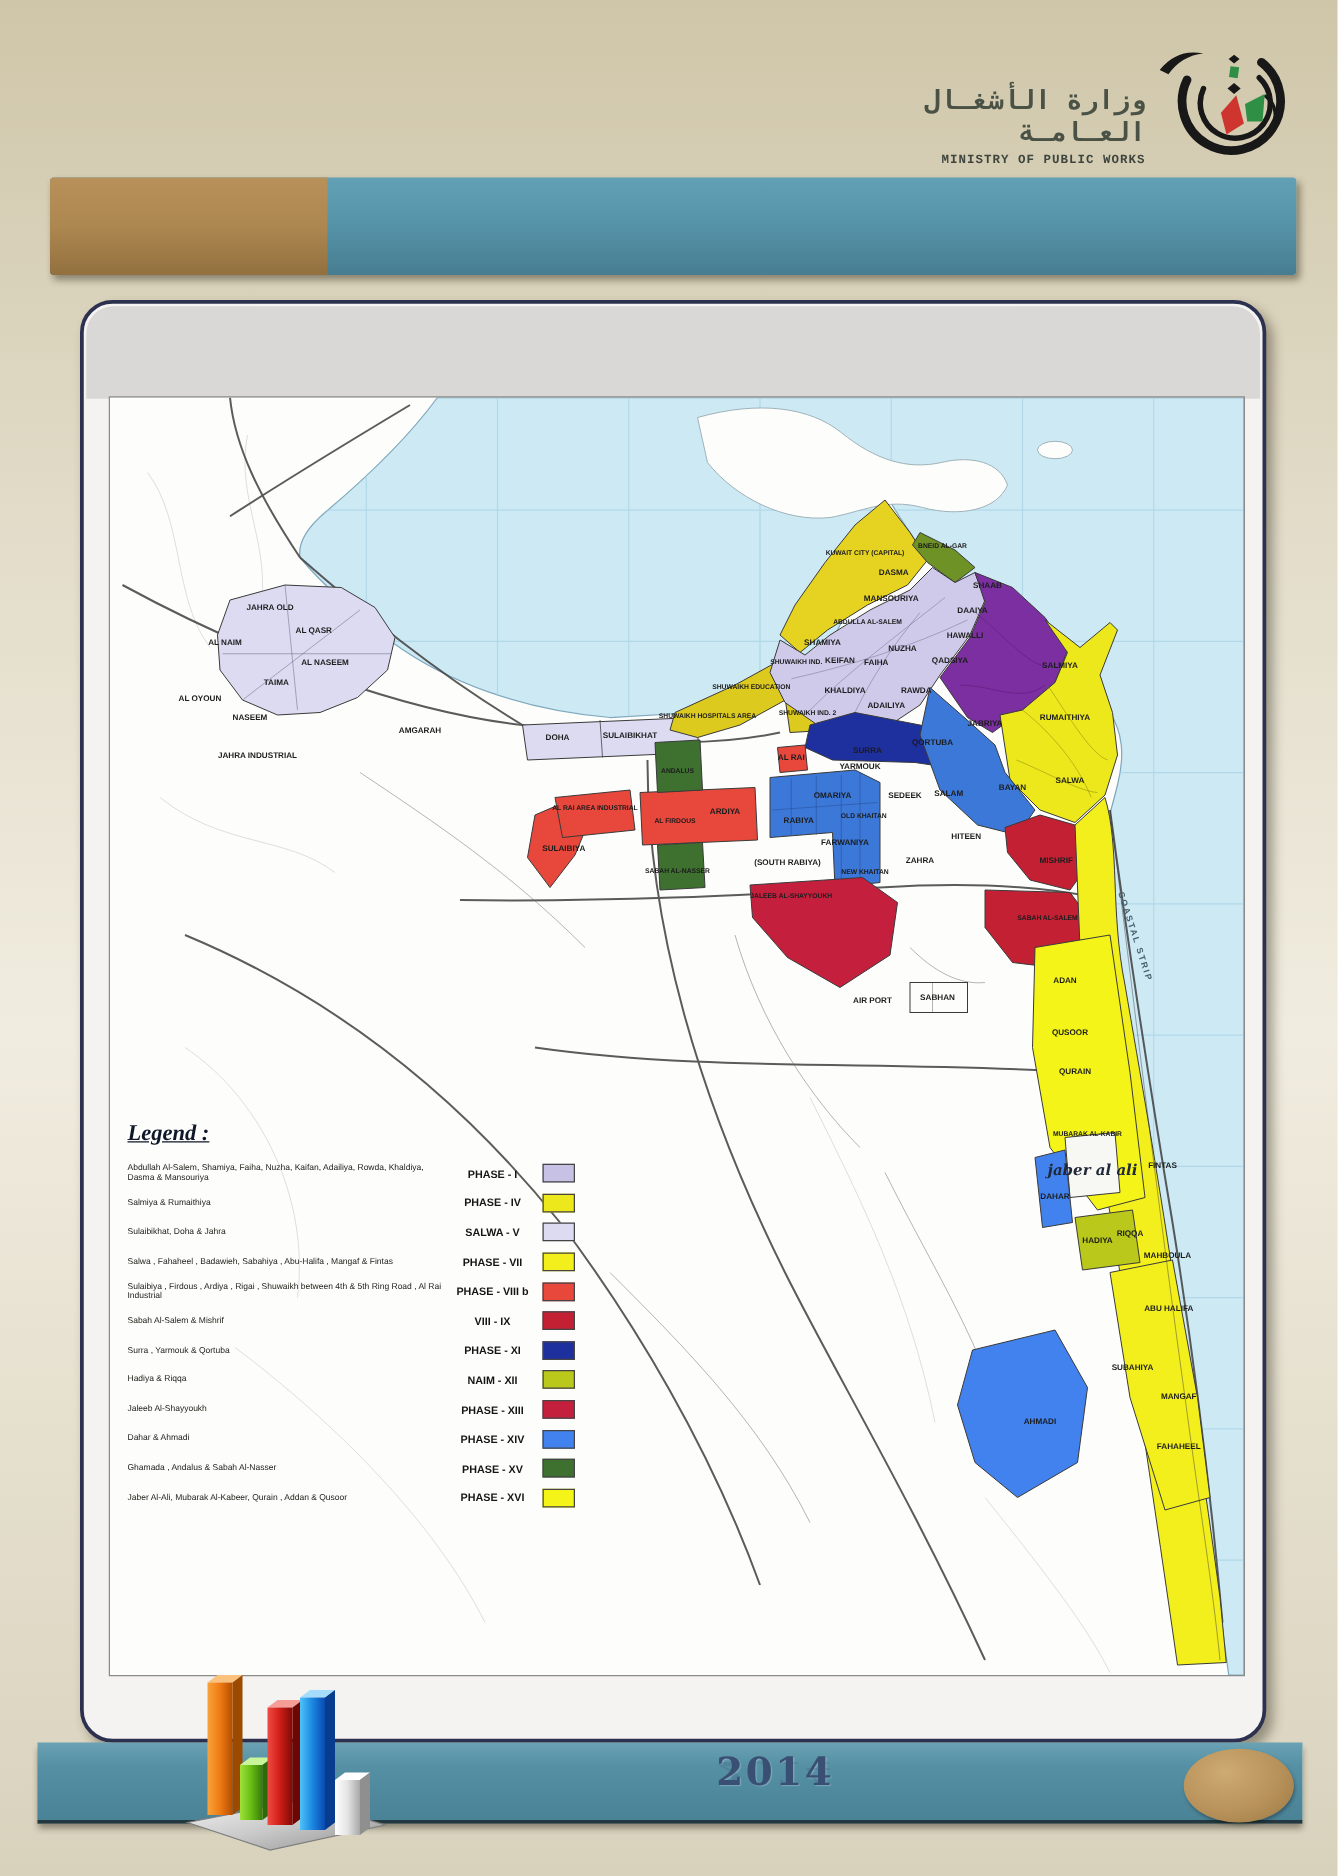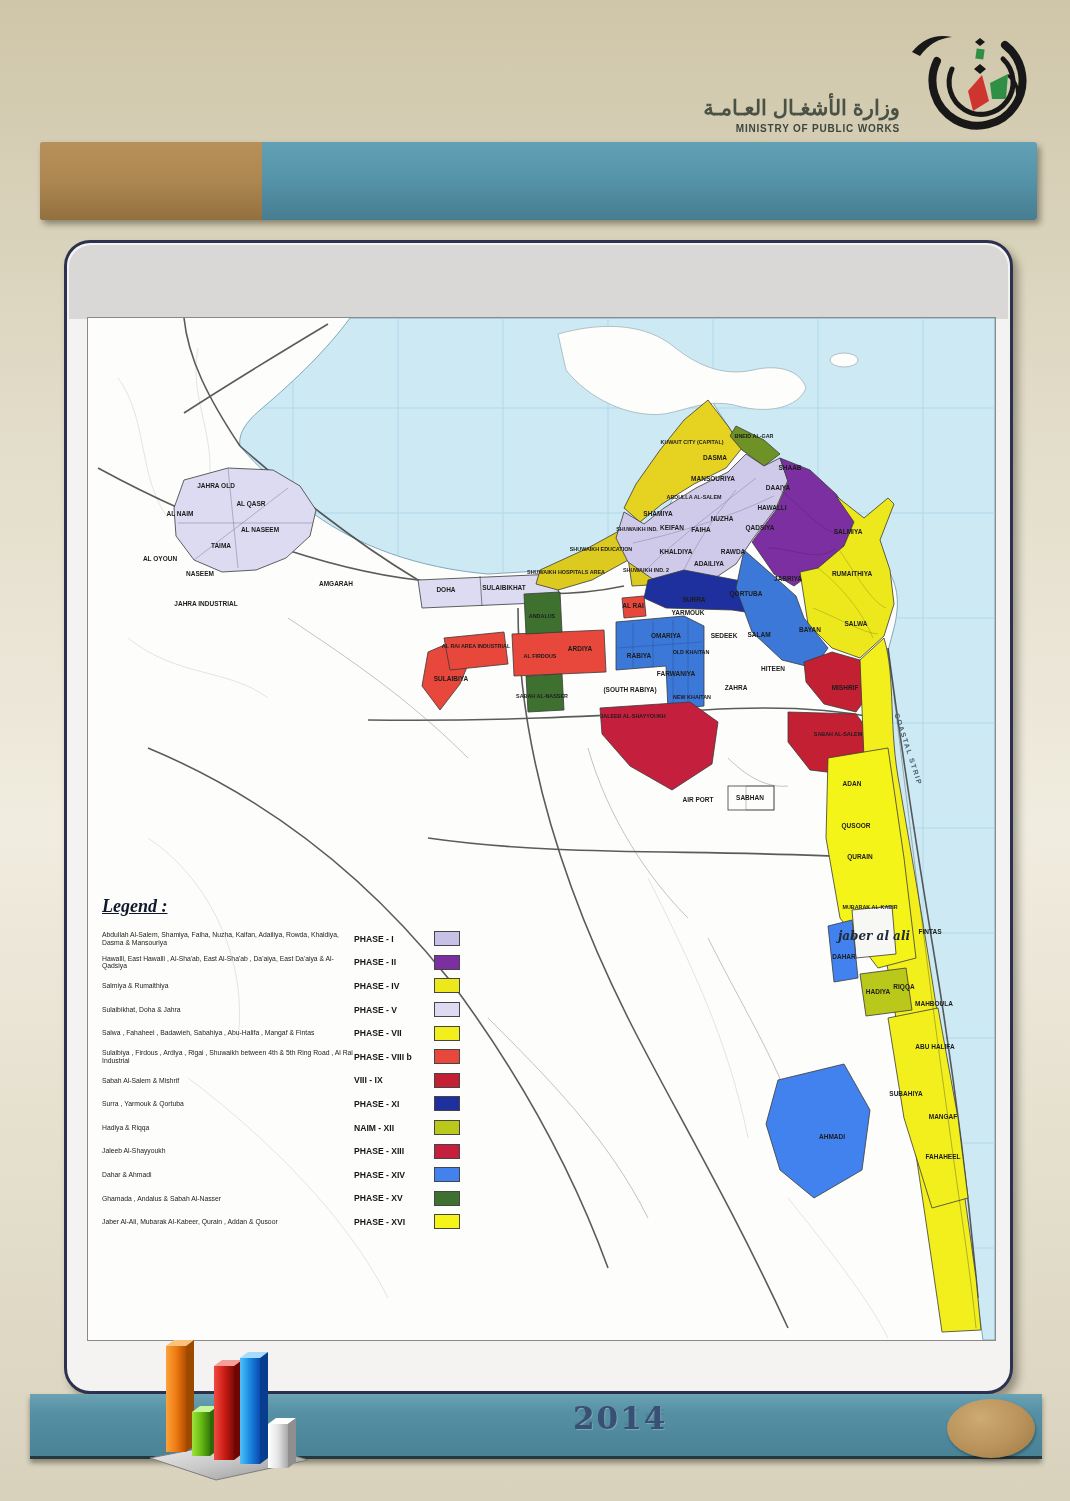--- a/index.html
+++ b/index.html
@@ -5,21 +5,21 @@
   html,body{margin:0;padding:0;}
   body{
     width:1070px;height:1501px;position:relative;overflow:hidden;
     font-family:"Liberation Sans",sans-serif;
     background:linear-gradient(180deg,#cfc6a9 0%,#e2dcc9 28%,#f0ecdf 55%,#e6e0cf 75%,#d8d2bd 100%);
   }
   .page{position:absolute;inset:0;}
 
   
   .logo-block{position:absolute;top:28px;right:28px;width:380px;height:112px;display:flex;align-items:flex-end;justify-content:flex-end;}
-  .logo-text{text-align:right;margin-right:10px;padding-bottom:6px;}
+  .logo-text{text-align:right;margin-right:10px;padding-bottom:6px;font-family:Liberation Mono, monospace;}
   .logo-ar{font-size:21px;font-weight:bold;color:#4a5246;direction:rtl;letter-spacing:0.5px;}
   .logo-en{font-size:10px;font-weight:bold;color:#3d453e;letter-spacing:0.8px;margin-top:3px;}
   .logo-mark{width:132px;height:112px;}
 
   
   .header-bar{position:absolute;left:40px;top:142px;width:997px;height:78px;
     background:linear-gradient(180deg,#62a0b5 0%,#5694aa 45%,#477d91 100%);
     border-radius:3px;box-shadow:3px 4px 6px rgba(40,35,20,.45);}
   .header-tab{position:absolute;left:0;top:0;width:222px;height:78px;
     background:linear-gradient(180deg,#b8905a 0%,#ad8750 50%,#92703f 100%);
@@ -39,21 +39,21 @@
   .mlabel.small{font-size:5.4px;}
   .mlabel.annotation{font:italic bold 12px "DejaVu Serif",serif;fill:#20293a;}
   .mlabel.water{font:bold 7px "Liberation Sans",sans-serif;fill:#49616e;letter-spacing:1.5px;}
 
   
   .legend{position:absolute;left:102px;top:896px;width:378px;}
   .legend-title{font:italic bold 18px "Liberation Serif",serif;color:#0f172a;
     text-decoration:underline;margin-bottom:10px;}
   .legend-row{display:flex;align-items:center;height:23.6px;}
   .legend-areas{flex:0 0 252px;font-size:6.8px;color:#23231d;line-height:1.1;}
-  .legend-phase{flex:0 0 80px;font-size:8.6px;font-weight:bold;color:#151512;}
+  .legend-phase{flex:0 0 80px;font-size:8.6px;font-weight:bold;color:#151512;text-align:center;}
   .legend-swatch{width:26px;height:15px;border:1px solid #454545;box-sizing:border-box;}
 
   
   .footer-bar{position:absolute;left:30px;top:1394px;width:1012px;height:62px;
     background:linear-gradient(180deg,#6ba2b4 0%,#5590a4 30%,#4a8296 100%);
     border-bottom:3px solid #23383f;box-shadow:0 4px 5px rgba(40,35,20,.45);}
   .year{position:absolute;left:573px;top:1400px;font:bold 31px "DejaVu Serif",serif;
     color:#3a4f74;text-shadow:1px 1px 1px rgba(255,255,255,.25);letter-spacing:2px;}
   .year-reflect{position:absolute;left:573px;top:1432px;font:bold 31px "DejaVu Serif",serif;
     color:#3a4f74;opacity:.18;transform:scaleY(-.8);transform-origin:top;letter-spacing:2px;}
@@ -300,32 +300,27 @@
 
   <div class="legend">
     <div class="legend-title">Legend :</div>
     <div>
         <div class="legend-row">
           <span class="legend-areas">Abdullah Al-Salem, Shamiya, Faiha, Nuzha, Kaifan, Adailiya, Rowda, Khaldiya, Dasma &amp; Mansouriya</span>
           <span class="legend-phase">PHASE - I</span>
           <span class="legend-swatch" style="background: rgb(200, 193, 230);"></span>
         </div>
         <div class="legend-row">
-          <span class="legend-areas">Hawalli, East Hawalli , Al-Sha'ab, East Al-Sha'ab , Da'aiya, East Da'aiya &amp; Al-Qadsiya</span>
-          <span class="legend-phase">PHASE - II</span>
-          <span class="legend-swatch" style="background: rgb(123, 47, 160);"></span>
-        </div>
-        <div class="legend-row">
           <span class="legend-areas">Salmiya &amp; Rumaithiya</span>
           <span class="legend-phase">PHASE - IV</span>
           <span class="legend-swatch" style="background: rgb(236, 232, 28);"></span>
         </div>
         <div class="legend-row">
           <span class="legend-areas">Sulaibikhat, Doha &amp; Jahra</span>
-          <span class="legend-phase">PHASE - V</span>
+          <span class="legend-phase">SALWA - V</span>
           <span class="legend-swatch" style="background: rgb(220, 219, 242);"></span>
         </div>
         <div class="legend-row">
           <span class="legend-areas">Salwa , Fahaheel , Badawieh, Sabahiya , Abu-Halifa , Mangaf &amp; Fintas</span>
           <span class="legend-phase">PHASE - VII</span>
           <span class="legend-swatch" style="background: rgb(242, 239, 29);"></span>
         </div>
         <div class="legend-row">
           <span class="legend-areas">Sulaibiya , Firdous , Ardiya , Rigai , Shuwaikh between 4th &amp; 5th Ring Road , Al Rai Industrial</span>
           <span class="legend-phase">PHASE - VIII b</span>

